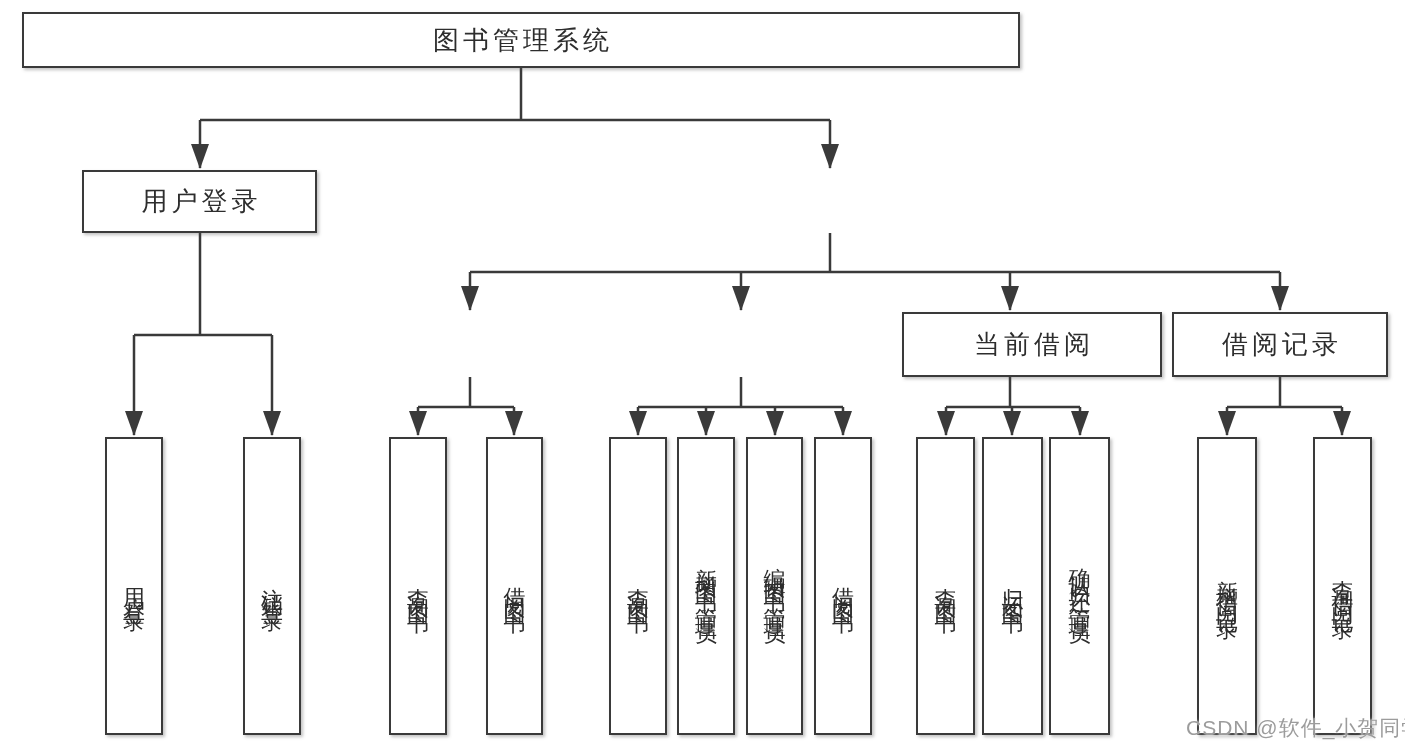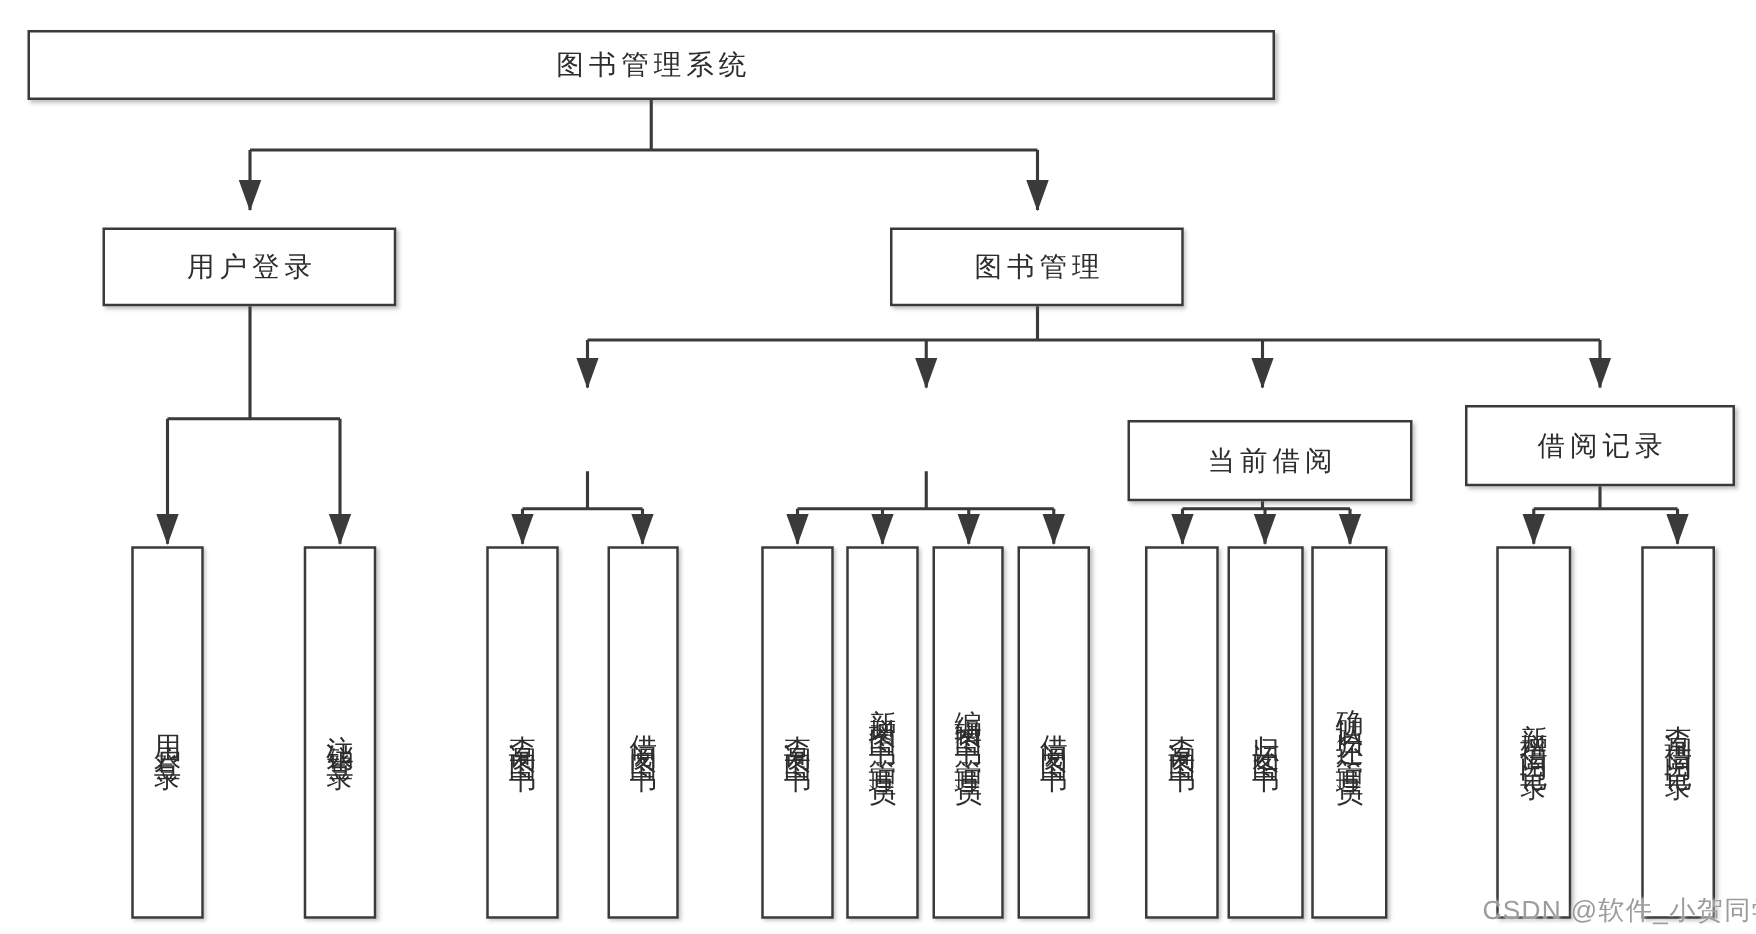--- a/index.html
+++ b/index.html
@@ -22,25 +22,24 @@
     background: #ffffff;
     border: 2.5px solid #3a3a3a;
     box-shadow: 2px 2px 3px rgba(80,80,80,0.35);
     display: flex;
     align-items: center;
     justify-content: center;
     color: #2d2d2d;
     z-index: 2;
   }
   .hbox {
-    font-size: 22px;
+    font-size: 26px;
     letter-spacing: 4px;
     text-indent: 4px;
     white-space: nowrap;
-    margin-top: 12px;
   }
   .vbox {
     font-size: 22px;
   }
   .vbox > span {
     writing-mode: vertical-rl;
     letter-spacing: 8px;
     white-space: nowrap;
   }
   .connector-line {
@@ -102,25 +101,22 @@
     <path class="connector-line" marker-end="url(#arrow)" d="M1342 407 V435"></path>
   </svg>
 
   <div class="node hbox" style="left:22px;top:12px;width:998px;height:56px">
     <span>图书管理系统</span>
   </div>
 
   <div class="node hbox" style="left:82px;top:170px;width:235px;height:63px">
     <span>用户登录</span>
   </div>
-  <div class="node hbox" style="left:712px;top:170px;width:235px;height:63px">
-    <span>图书管理</span>
-  </div>
 
-  <div class="node hbox" style="left:902px;top:324px;width:228px;height:65px">
+  <div class="node hbox" style="left:902px;top:312px;width:260px;height:65px">
     <span>当前借阅</span>
   </div>
   <div class="node hbox" style="left:1172px;top:312px;width:216px;height:65px">
     <span>借阅记录</span>
   </div>
 
   <div class="node vbox" style="left:105px;top:437px;width:58px;height:298px">
     <span>用户登录</span>
   </div>
   <div class="node vbox" style="left:243px;top:437px;width:58px;height:298px">

